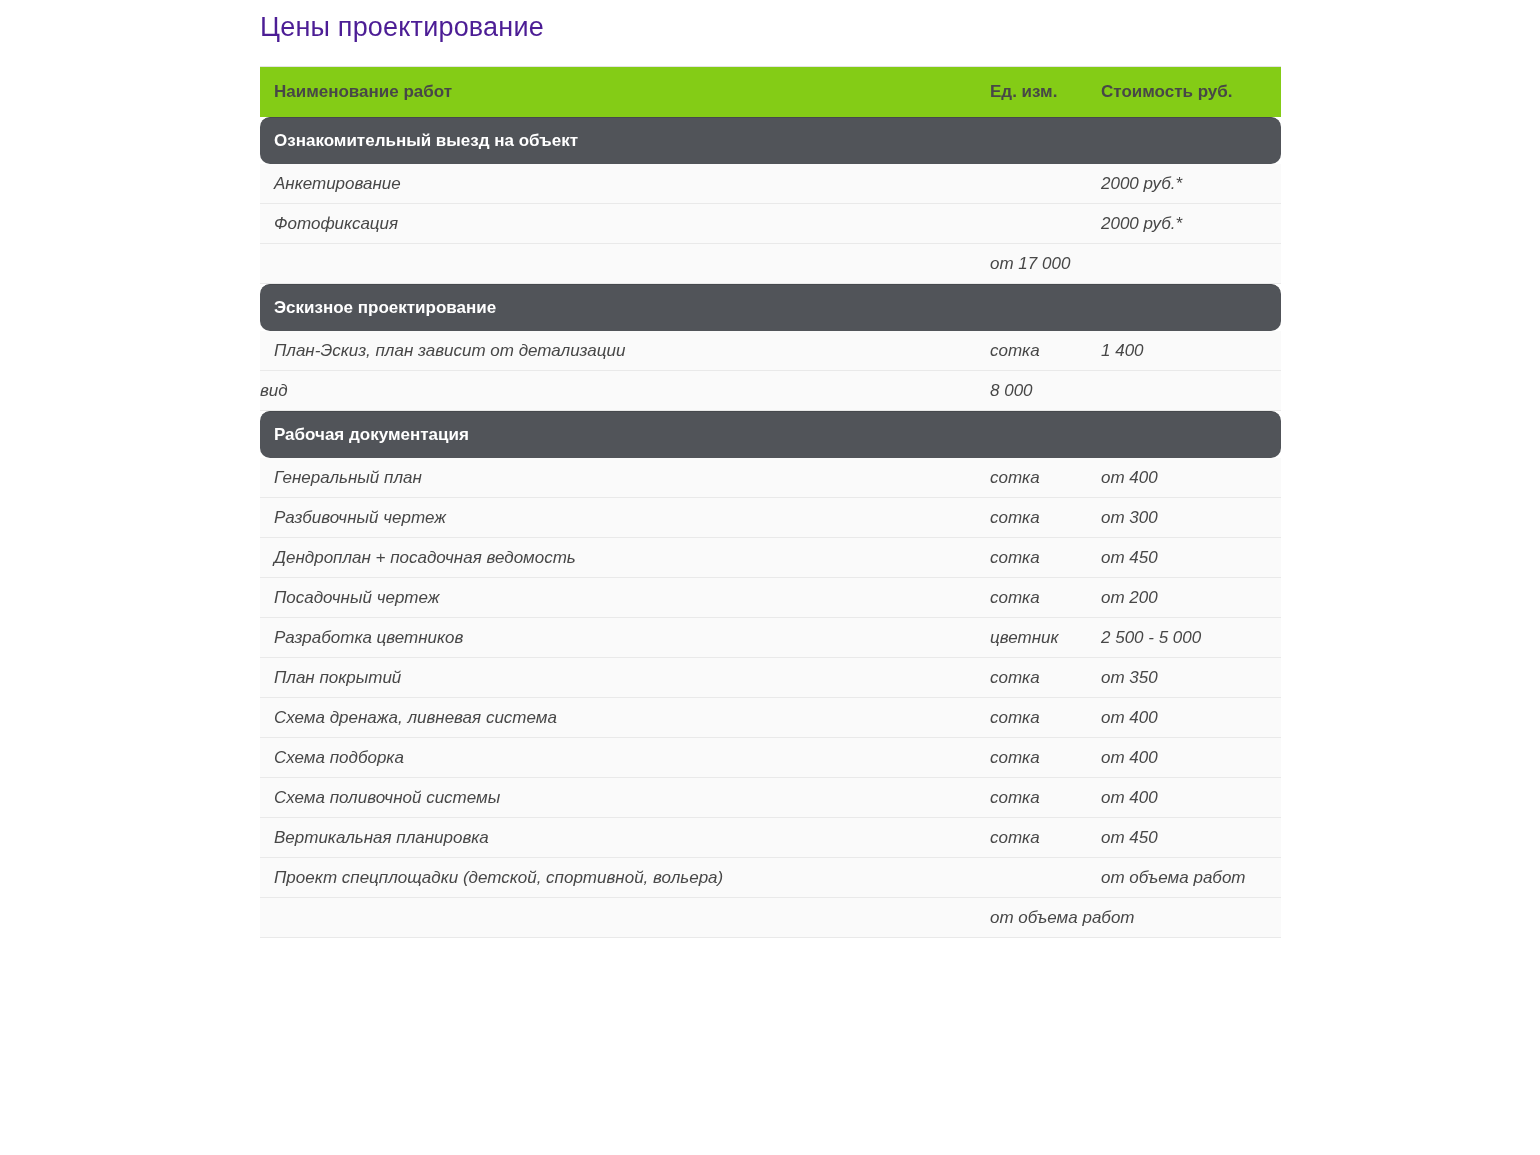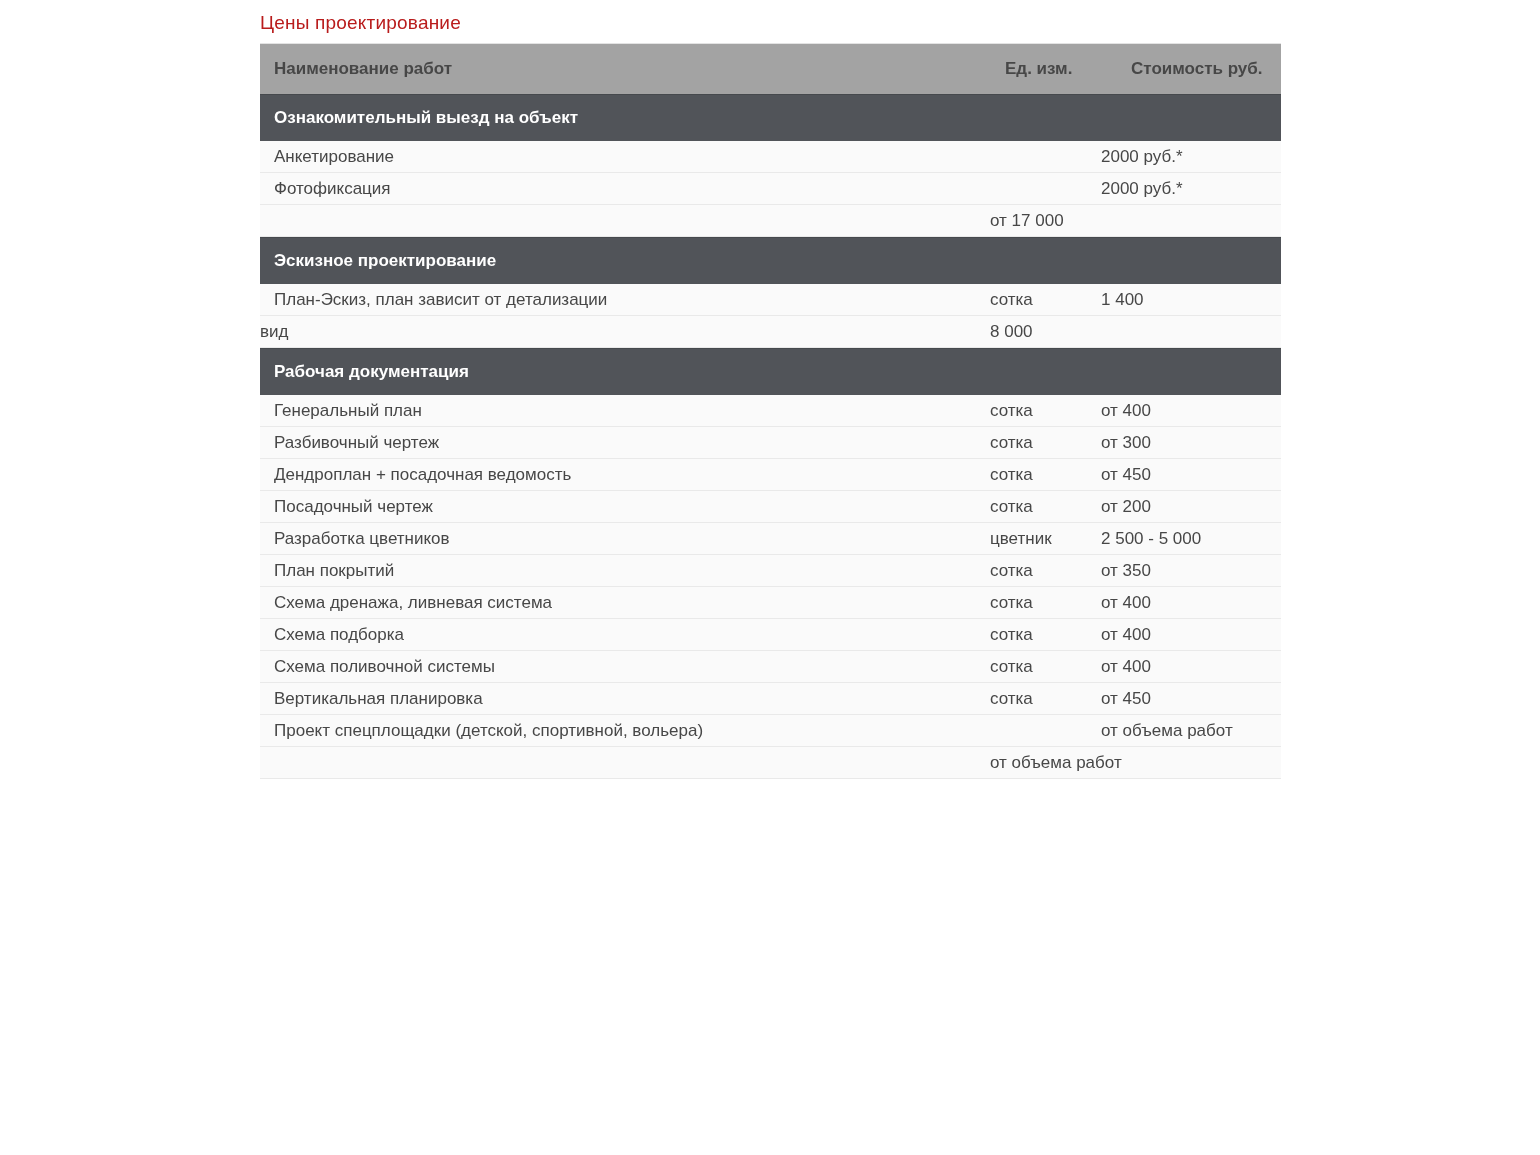--- a/index.html
+++ b/index.html
@@ -22,60 +22,61 @@
     width:1540px;
     min-height:1155px;
     background:var(--page-bg);
   }
   .content{
     width:1021px;
     margin-left:260px;
     padding-top:12px;
   }
   .page-title{
-    font-size:19px;
+    font-size:27px;
     font-weight:400;
-    color:#b91c1c;
+    color:#4c1d95;
     letter-spacing:.2px;
-    margin-bottom:9px;
+    margin-bottom:23px;
   }
   .price-table{
     width:1021px;
     border-top:1px solid #e3e3e3;
     font-size:17px;
   }
   .thead-row{
     display:grid;
     grid-template-columns:730px 111px 180px;
     align-items:center;
     height:50px;
-    background:#a3a3a3;
+    background:#84cc16;
     font-weight:700;
     color:#474747;
-    gap:15px;
   }
   .thead-row .cell-name{padding-left:14px;}
   .section-bar{
     height:47px;
     display:flex;
     align-items:center;
     padding-left:14px;
     background:var(--bar-bg);
     color:var(--bar-text);
     font-weight:700;
     font-size:17px;
     border-top:1px solid #46494d;
+    border-radius:10px;
   }
   .t-row{
     display:grid;
     grid-template-columns:730px 111px 180px;
     align-items:center;
-    height:32px;
+    height:40px;
     background:var(--row-bg);
     border-bottom:1px solid var(--divider);
+    font-style:italic;
   }
   .t-row .cell-name{padding-left:14px;}
   .cell-unit,.cell-price{white-space:nowrap;}
 </style>
 </head>
 <body>
 
 <div class="page">
   <div class="content">
 

